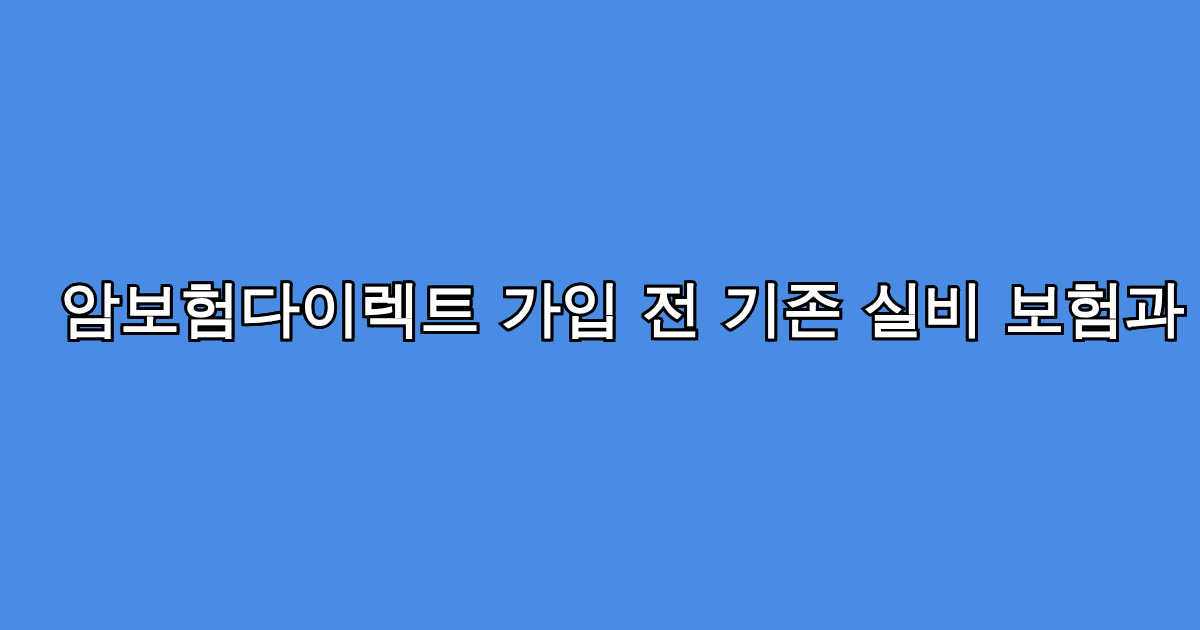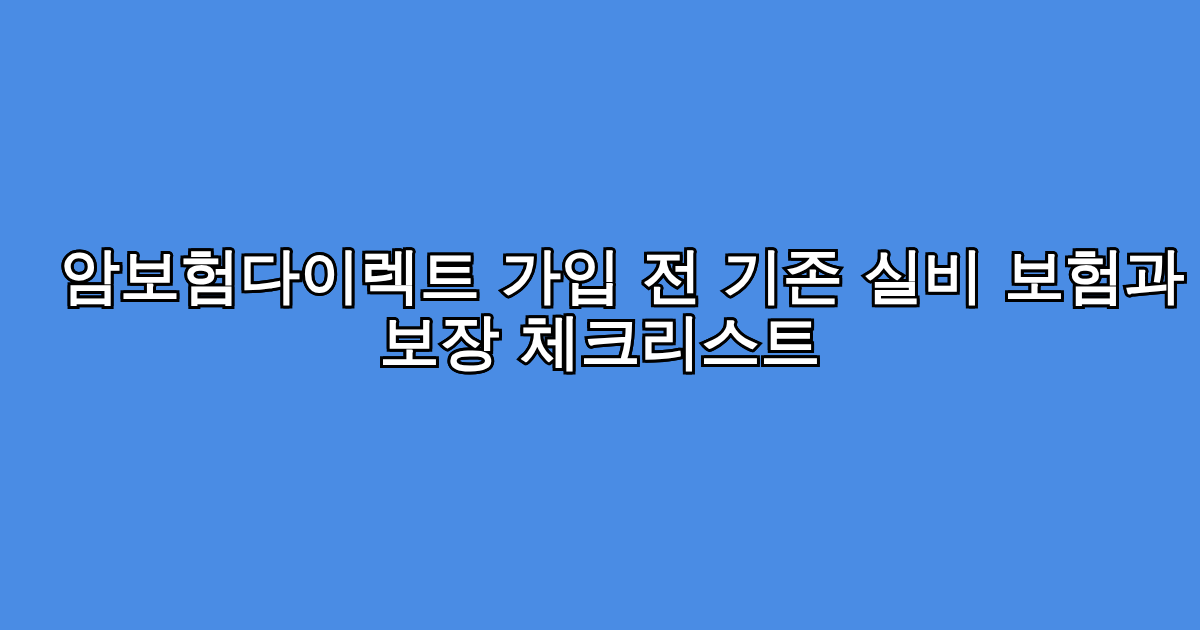--- a/index.html
+++ b/index.html
@@ -57,16 +57,15 @@
       -2px -2px 0 #000;
   }
 </style>
 </head>
 <body>
 
 <div id="banner">
 
   <div id="title-block">
     <span class="title-line">암보험다이렉트 가입 전 기존 실비 보험과 중복</span>
-    <span class="title-line">보장 체크리스트</span>
   </div>
 
 </div>
 
 </body></html>

